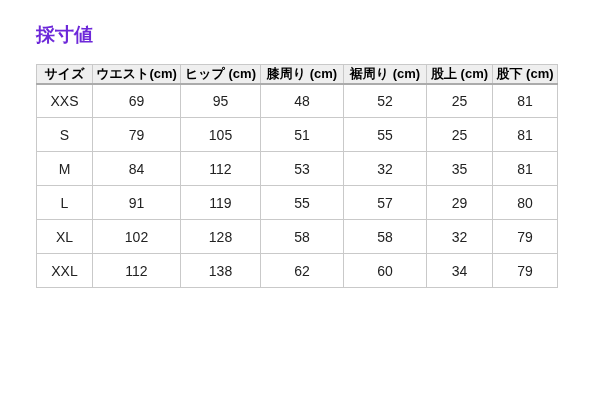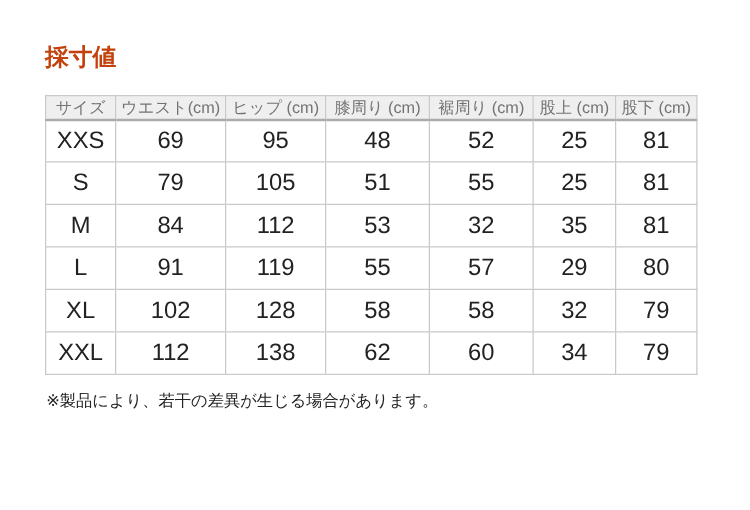--- a/index.html
+++ b/index.html
@@ -16,51 +16,51 @@
     height:408px;
     background:var(--bg);
     font-family:"Liberation Sans","DejaVu Sans",sans-serif;
     color:var(--text);
     overflow:hidden;
   }
   .page{
     padding:20px 0 0 36px;
   }
   .title{
-    margin:16px 0 17px 0;
+    margin:4px 0 17px 0;
     font-size:19px;
     line-height:1.2;
     font-weight:bold;
-    color:#c2410c;
+    color:#6d28d9;
   }
   table.size-table{
     border-collapse:collapse;
     table-layout:fixed;
     width:521px;
   }
   .size-table th,
   .size-table td{
     border:1px solid var(--border);
     text-align:center;
     vertical-align:middle;
     padding:0;
     overflow:hidden;
     white-space:nowrap;
   }
   .size-table thead th{
     height:17px;
     background:var(--header-bg);
     font-size:13px;
-    font-weight:normal;
+    font-weight:bold;
     border-bottom:2px solid var(--header-border);
-    color:#737373;
+    color:#000000;
   }
   .size-table tbody td{
     height:34px;
-    font-size:19px;
+    font-size:14px;
     font-weight:400;
     background:#fff;
     color:#222;
   }
   .note{
     margin:12px 0 0 1px;
     font-size:13px;
     color:#222;
   }
 </style>
@@ -142,14 +142,13 @@
           <td>112</td>
           <td>138</td>
           <td>62</td>
           <td>60</td>
           <td>34</td>
           <td>79</td>
         </tr>
       </tbody>
   </table>
 
-  <p class="note">※製品により、若干の差異が生じる場合があります。</p>
 </div>
 
 </body></html>

